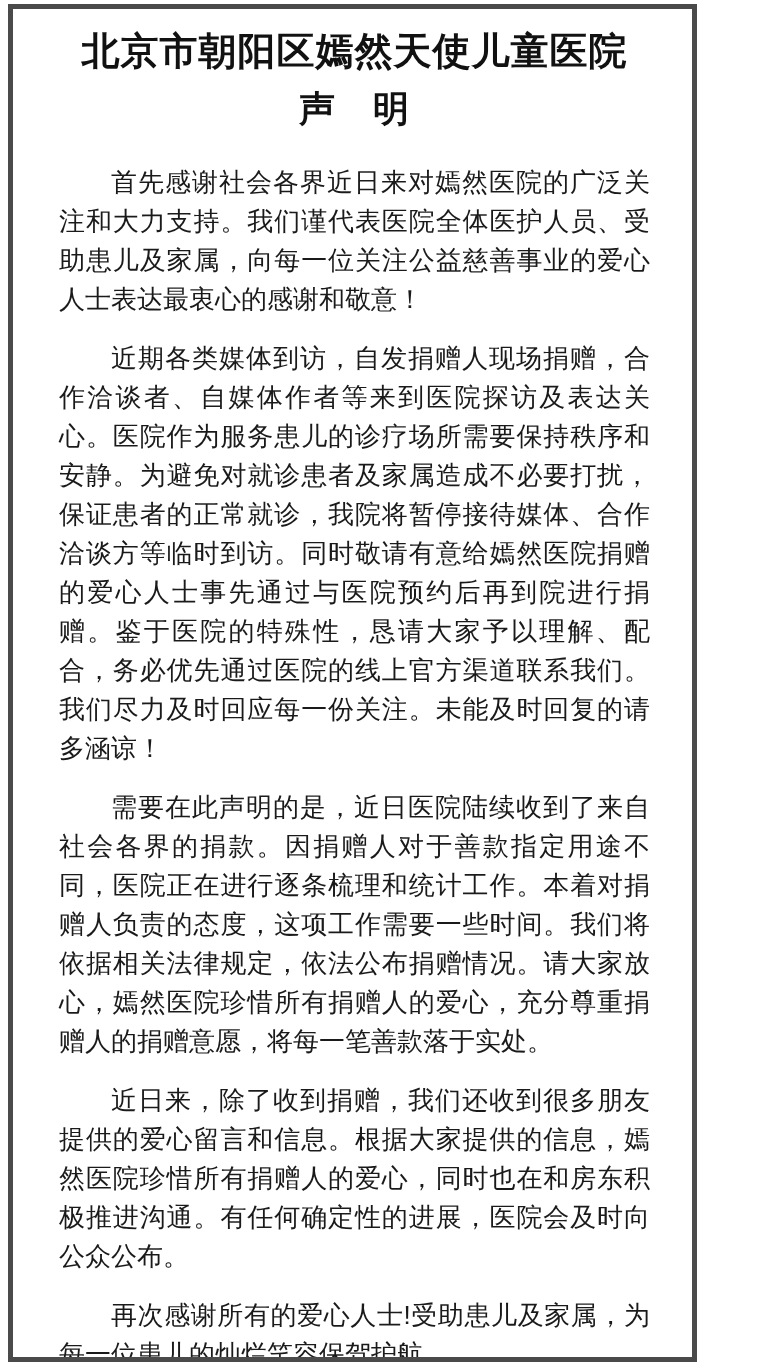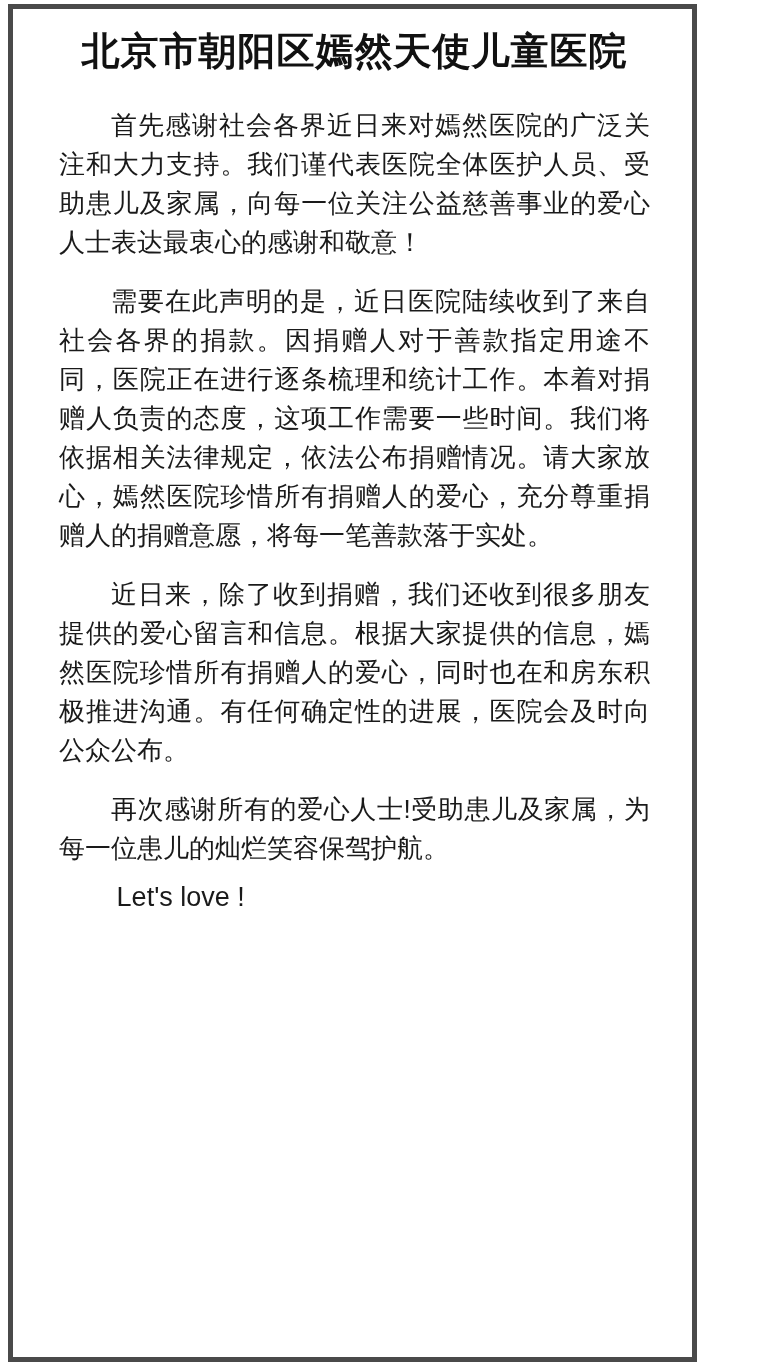--- a/index.html
+++ b/index.html
@@ -67,20 +67,22 @@
     color: #1a1a1a;
   }
 </style>
 </head>
 <body>
 
 <div class="page">
   <div class="frame">
     <div class="content">
       <h1 class="doc-title">北京市朝阳区嫣然天使儿童医院</h1>
+      <h2 class="doc-subtitle">声　明</h2>
       <p class="para first">首先感谢社会各界近日来对嫣然医院的广泛关注和大力支持。我们谨代表医院全体医护人员、受助患儿及家属，向每一位关注公益慈善事业的爱心人士表达最衷心的感谢和敬意！</p>
+      <p class="para">近期各类媒体到访，自发捐赠人现场捐赠，合作洽谈者、自媒体作者等来到医院探访及表达关心。医院作为服务患儿的诊疗场所需要保持秩序和安静。为避免对就诊患者及家属造成不必要打扰，保证患者的正常就诊，我院将暂停接待媒体、合作洽谈方等临时到访。同时敬请有意给嫣然医院捐赠的爱心人士事先通过与医院预约后再到院进行捐赠。鉴于医院的特殊性，恳请大家予以理解、配合，务必优先通过医院的线上官方渠道联系我们。我们尽力及时回应每一份关注。未能及时回复的请多涵谅！</p>
       <p class="para">需要在此声明的是，近日医院陆续收到了来自社会各界的捐款。因捐赠人对于善款指定用途不同，医院正在进行逐条梳理和统计工作。本着对捐赠人负责的态度，这项工作需要一些时间。我们将依据相关法律规定，依法公布捐赠情况。请大家放心，嫣然医院珍惜所有捐赠人的爱心，充分尊重捐赠人的捐赠意愿，将每一笔善款落于实处。</p>
       <p class="para">近日来，除了收到捐赠，我们还收到很多朋友提供的爱心留言和信息。根据大家提供的信息，嫣然医院珍惜所有捐赠人的爱心，同时也在和房东积极推进沟通。有任何确定性的进展，医院会及时向公众公布。</p>
       <p class="para">再次感谢所有的爱心人士!受助患儿及家属，为每一位患儿的灿烂笑容保驾护航。</p>
       <p class="closing">Let's love !</p>
     </div>
   </div>
 </div>
 
 </body></html>

